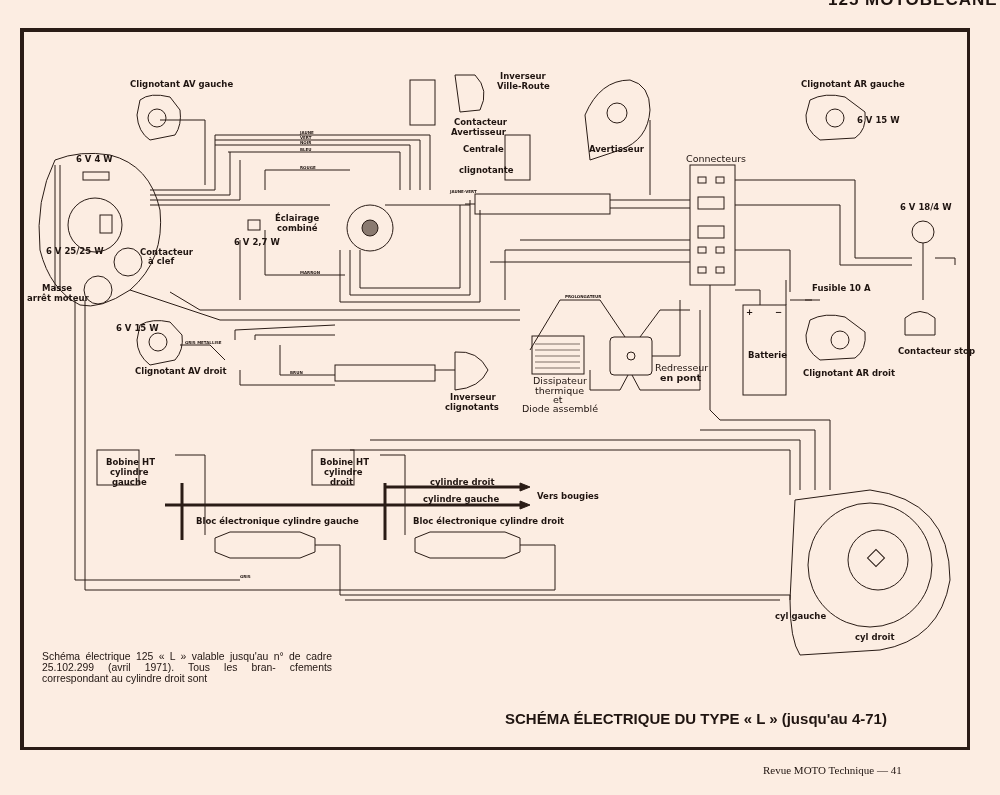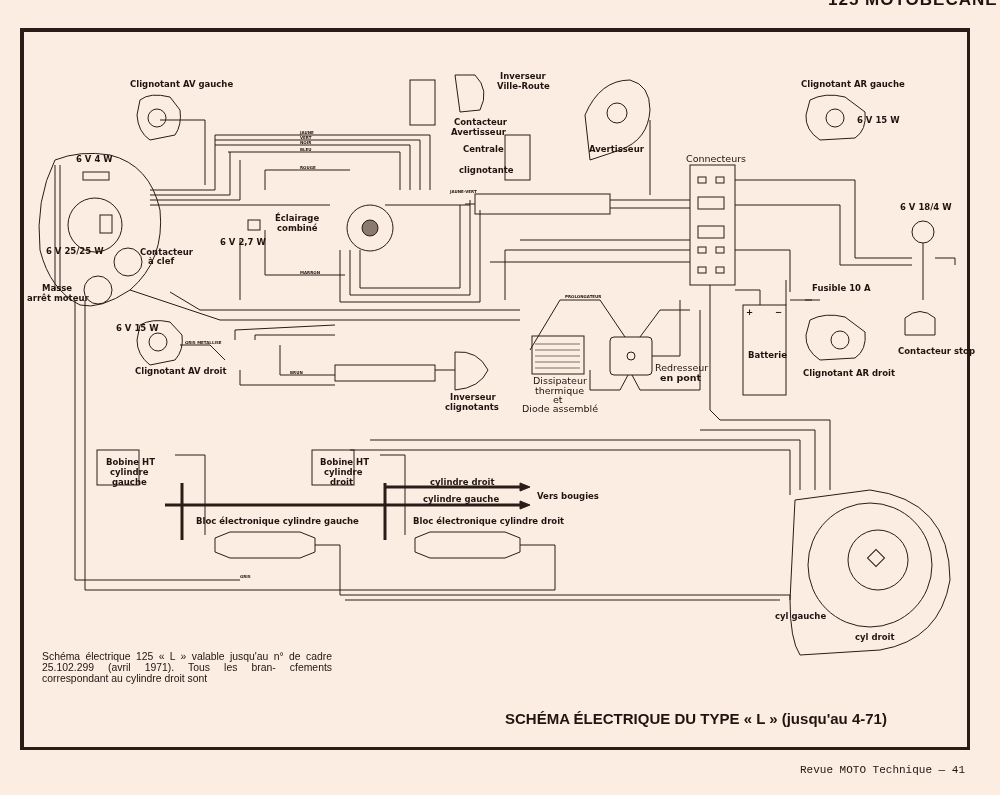--- a/index.html
+++ b/index.html
@@ -13,21 +13,21 @@
   .lbl { position:absolute; font-family:"DejaVu Sans", sans-serif; font-weight:bold; font-size:8.5px;
          line-height:10px; color:#1f1410; white-space:nowrap; }
   .lbl.c { text-align:center; }
   .lbl.big { font-size:9.5px; }
   .wl { font-family:"DejaVu Sans", sans-serif; font-size:4px; font-weight:bold; fill:#1f1410; }
   .caption { position:absolute; left:42px; top:651px; width:290px; font-family:"Liberation Sans", sans-serif;
          font-weight:normal; font-size:10.4px; line-height:11px; text-align:justify; color:#1f1410; }
   .caption .last { text-align:center; display:block; }
   .main-title { position:absolute; left:505px; top:710px; font-family:"Liberation Sans", sans-serif;
          font-weight:bold; font-size:15px; color:#1f1410; }
-  .footer { position:absolute; left:800px; top:764px; font-family:Liberation Mono, monospace;
+  .footer { position:absolute; left:763px; top:764px; font-family:Liberation Serif, serif;
          font-size:11px; color:#1f1410; }
 </style>
 </head>
 <body>
 
 <div class="header-title">125 MOTOBÉCANE</div>
 <div class="frame"></div>
 
 <svg class="diagram" width="1000" height="795" viewBox="0 0 1000 795" fill="none" stroke="#2a1c16" stroke-width="1">
 
@@ -207,21 +207,21 @@
 <div class="lbl" style="left:451px;top:127px">Avertisseur</div>
 <div class="lbl" style="left:589px;top:144px">Avertisseur</div>
 <div class="lbl" style="left:463px;top:144px">Centrale</div>
 <div class="lbl" style="left:459px;top:165px">clignotante</div>
 <div class="lbl big" style="left:686px;top:154px;font-weight:normal">Connecteurs</div>
 <div class="lbl" style="left:801px;top:79px">Clignotant AR gauche</div>
 <div class="lbl" style="left:857px;top:115px">6 V 15 W</div>
 <div class="lbl" style="left:76px;top:154px">6 V 4 W</div>
 <div class="lbl" style="left:275px;top:213px">Éclairage</div>
 <div class="lbl" style="left:277px;top:223px">combiné</div>
-<div class="lbl" style="left:220px;top:237px">6 V 2,7 W</div>
+<div class="lbl" style="left:234px;top:237px">6 V 2,7 W</div>
 <div class="lbl" style="left:46px;top:246px">6 V 25/25 W</div>
 <div class="lbl" style="left:140px;top:247px">Contacteur</div>
 <div class="lbl" style="left:148px;top:256px">à clef</div>
 <div class="lbl" style="left:42px;top:283px">Masse</div>
 <div class="lbl" style="left:27px;top:293px">arrêt moteur</div>
 <div class="lbl" style="left:116px;top:323px">6 V 15 W</div>
 <div class="lbl" style="left:135px;top:366px">Clignotant AV droit</div>
 <div class="lbl c" style="left:450px;top:392px">Inverseur</div>
 <div class="lbl c" style="left:445px;top:402px">clignotants</div>
 <div class="lbl" style="left:900px;top:202px">6 V 18/4 W</div>

